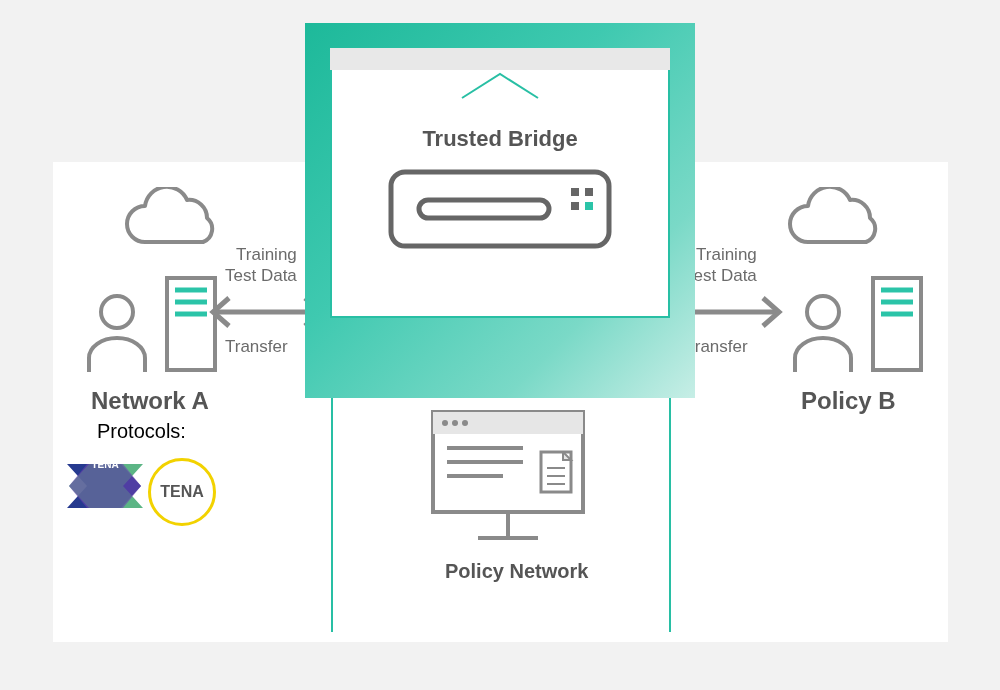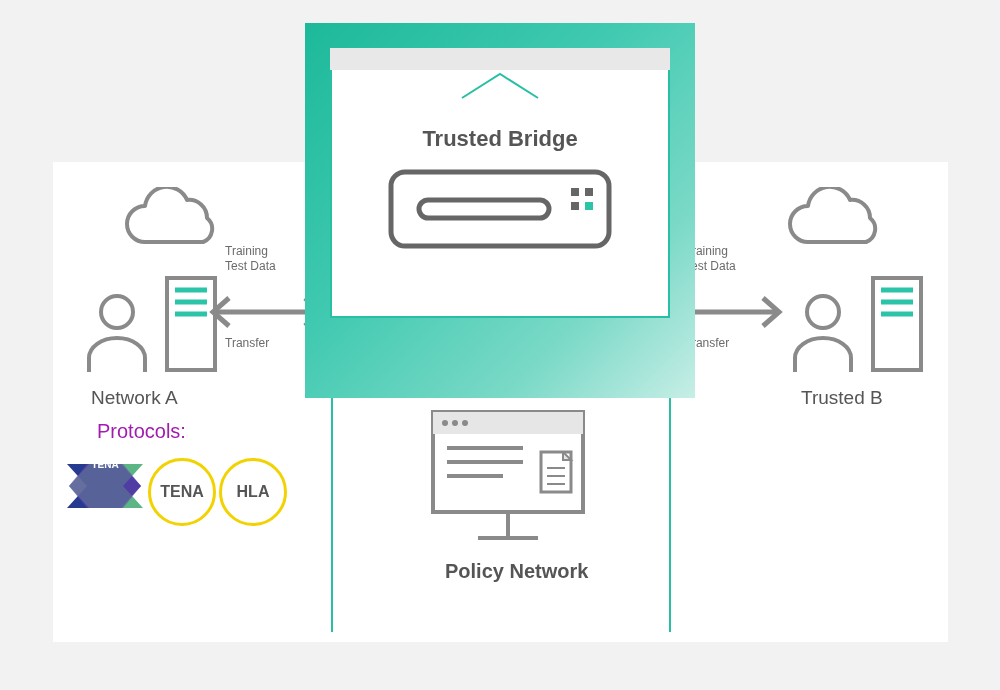--- a/index.html
+++ b/index.html
@@ -25,27 +25,27 @@
   .device svg{display:block;}
 
   
   .cloud{position:absolute;}
   .cloud svg{display:block;}
 
   
   .node{position:absolute;}
   .node svg{display:block;}
 
-  .net-label{position:absolute;font-size:19px;font-weight:400;color:#555;}
-  .proto-label{position:absolute;font-size:20px;color:#a21caf;text-align:right;}
+  .net-label{position:absolute;font-size:24px;font-weight:700;color:#555;}
+  .proto-label{position:absolute;font-size:20px;color:#000000;text-align:right;}
 
   
   .harrow{position:absolute;}
   .harrow svg{display:block;}
-  .harrow .lbl{position:absolute;font-size:12px;color:#6b6b6b;line-height:1.25;}
+  .harrow .lbl{position:absolute;font-size:17px;color:#6b6b6b;line-height:1.25;text-align:right;}
 
   
   .uparrow{position:absolute;}
   .uparrow svg{display:block;}
 
   
   .policy{position:absolute;}
   .policy svg{display:block;}
   .policy-label{position:absolute;font-size:20px;font-weight:700;color:#555;}
 
@@ -86,23 +86,20 @@
 
         <circle cx="42" cy="40" r="16" fill="none" stroke="#8a8a8a" stroke-width="4"></circle>
         <path d="M14 100 v-14 a28 20 0 0 1 56 0 v14" fill="none" stroke="#8a8a8a" stroke-width="4"></path>
       </svg>
     </div>
     <div class="net-label" style="left:38px;top:225px;">Network A</div>
     <div class="proto-label" style="left:44px;top:258px;">Protocols:</div>
 
     <div class="pcirc" style="left:95px;top:296px;">
         <span>TENA</span>
-      </div>
-    <div class="pcirc" style="left:166px;top:296px;">
-        <span>HLA</span>
       </div>
 
     <div class="tena-logo" style="left:8px;top:288px;">
       <svg width="88" height="72" viewBox="0 0 88 72">
         <polygon points="6,14 60,14 80,36 60,58 6,58 26,36" fill="#263a8f"></polygon>
         <polygon points="82,14 28,14 8,36 28,58 82,58 62,36" fill="#3fa870" opacity="0.85"></polygon>
         <polygon points="26,14 62,14 80,36 62,58 26,58 8,36" fill="#6b3fb0" opacity="0.6"></polygon>
         <text x="44" y="18" text-anchor="middle" font-size="10" font-weight="700" fill="#ffffff">TENA</text>
       </svg>
     </div>
@@ -129,21 +126,21 @@
     <div class="node" style="left:728px;top:110px;">
       <svg width="150" height="110" viewBox="0 0 150 110">
         <rect x="92" y="6" width="48" height="92" fill="none" stroke="#8a8a8a" stroke-width="4"></rect>
         <line x1="100" y1="18" x2="132" y2="18" stroke="#2bc4a8" stroke-width="5"></line>
         <line x1="100" y1="30" x2="132" y2="30" stroke="#2bc4a8" stroke-width="5"></line>
         <line x1="100" y1="42" x2="132" y2="42" stroke="#2bc4a8" stroke-width="5"></line>
         <circle cx="42" cy="40" r="16" fill="none" stroke="#8a8a8a" stroke-width="4"></circle>
         <path d="M14 100 v-14 a28 20 0 0 1 56 0 v14" fill="none" stroke="#8a8a8a" stroke-width="4"></path>
       </svg>
     </div>
-    <div class="net-label" style="left:748px;top:225px;">Trusted B</div>
+    <div class="net-label" style="left:748px;top:225px;">Policy B</div>
 
     <div class="harrow" style="left:630px;top:82px;width:140px;height:110px;">
       <div class="lbl" style="left:2px;top:0;">
         <div>Training</div>
         <div>Test Data</div>
       </div>
       <svg width="140" height="40" viewBox="0 0 140 40" style="position:absolute;top:48px;left:-28px;">
         <line x1="18" y1="20" x2="122" y2="20" stroke="#8a8a8a" stroke-width="5"></line>
         <polyline points="32,6 16,20 32,34" fill="none" stroke="#8a8a8a" stroke-width="5"></polyline>
         <polyline points="108,6 124,20 108,34" fill="none" stroke="#8a8a8a" stroke-width="5"></polyline>

